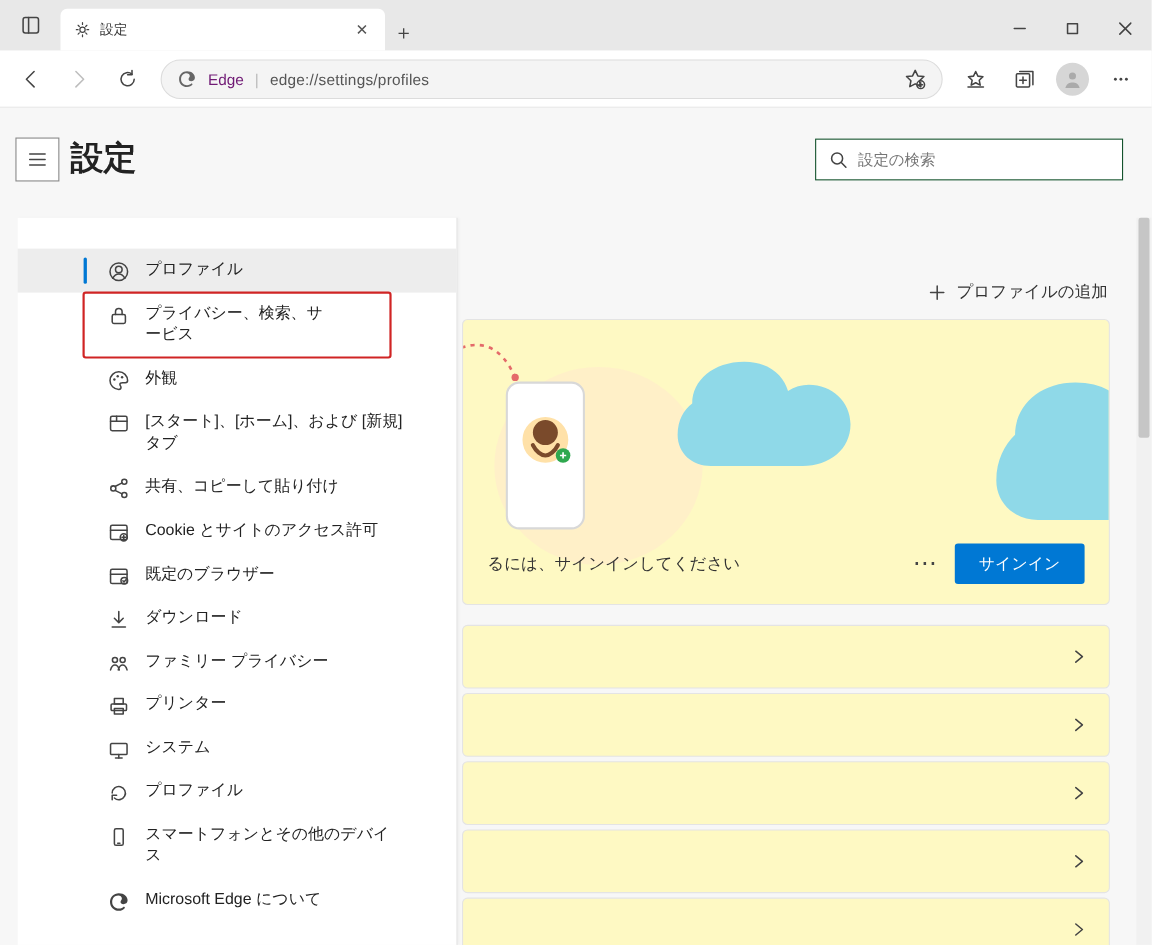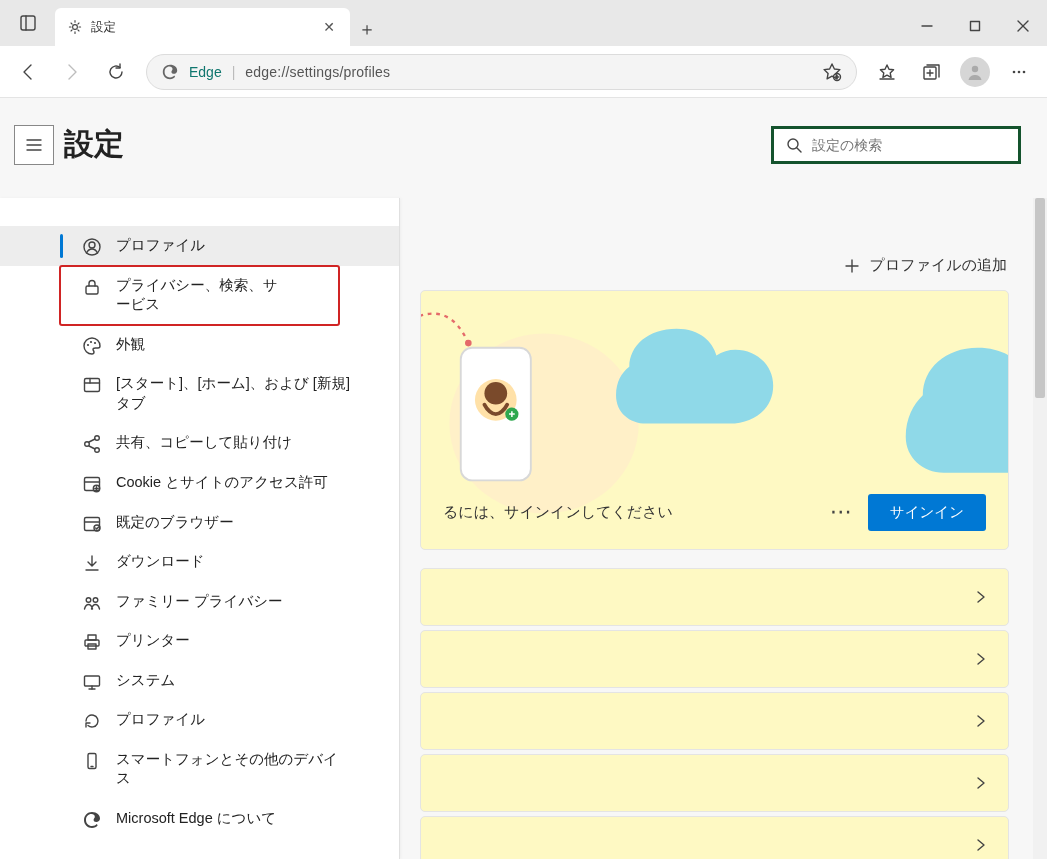--- a/index.html
+++ b/index.html
@@ -16,36 +16,36 @@
 .new-tab { width: 34px; height: 34px; display: flex; align-items: center; justify-content: center; font-size: 18px; color: #444; }
 .win-controls { margin-left: auto; display: flex; }
 .win-btn { width: 48px; height: 40px; display: flex; align-items: center; justify-content: center; }
 
 
 .toolbar { height: 52px; background: #fff; display: flex; align-items: center; padding: 0 8px; gap: 4px; border-bottom: 1px solid #e4e4e4; }
 .tool-btn { width: 40px; height: 40px; display: flex; align-items: center; justify-content: center; border-radius: 4px; }
 .tool-btn.disabled { opacity: .35; }
 .addr { flex: 1; height: 36px; background: #f4f4f4; border: 1px solid #dcdcdc; border-radius: 18px; display: flex; align-items: center; padding: 0 14px; gap: 10px; font-size: 14px; color: #555; margin: 0 6px; }
 .addr .edge-logo { width: 18px; height: 18px; }
-.addr .brand { color: #0f766e; }
+.addr .brand { color: #701a75; }
 .addr .sep { color: #bbb; }
 .addr .url { color: #555; letter-spacing: .2px; }
 .addr .star { margin-left: auto; width: 20px; height: 20px; }
 .avatar { width: 30px; height: 30px; border-radius: 50%; background: #d6d6d6; display: flex; align-items: center; justify-content: center; }
 
 
 .page { position: absolute; top: 98px; left: 0; right: 0; bottom: 0; background: #f7f7f7; }
 .page-header { position: absolute; top: 26px; left: 14px; display: flex; align-items: center; gap: 10px; }
 .hamburger { width: 40px; height: 40px; border: 1px solid #888; background: #fff; display: flex; align-items: center; justify-content: center; }
 .page-title { font-size: 30px; font-weight: 600; color: #222; }
-.search-box { position: absolute; top: 28px; right: 26px; width: 250px; height: 38px; border: 3px solid #14532d; background: #fff; display: flex; align-items: center; padding: 0 12px; gap: 10px; }
+.search-box { position: absolute; top: 28px; right: 26px; width: 280px; height: 38px; border: 1px solid #14532d; background: #fff; display: flex; align-items: center; padding: 0 12px; gap: 10px; }
 .search-box input { border: none; outline: none; font-size: 14px; flex: 1; background: transparent; }
 
 
-.sidebar { position: absolute; top: 100px; left: 0; width: 400px; bottom: 0; background: #fff; border-right: 1px solid #e0e0e0; box-shadow: 1px 0 3px rgba(0,0,0,.04); overflow: visible; }
+.sidebar { position: absolute; top: 100px; left: 16px; width: 400px; bottom: 0; background: #fff; border-right: 1px solid #e0e0e0; box-shadow: 1px 0 3px rgba(0,0,0,.04); overflow: visible; }
 .sidebar ul { list-style: none; padding-top: 28px; }
 .sidebar li { display: flex; align-items: flex-start; gap: 14px; padding: 10px 18px 10px 82px; font-size: 14.5px; color: #222; cursor: default; position: relative; }
 .sidebar li .icon { position: absolute; left: 82px; top: 11px; width: 20px; height: 20px; }
 .sidebar li { padding-left: 116px; }
 .sidebar li.active { background: #ededed; }
 .sidebar li.active::before { content: ""; position: absolute; left: 60px; top: 8px; bottom: 8px; width: 3px; background: #0078d4; border-radius: 2px; }
 .sidebar li.highlight { outline: 2.5px solid #d02424; outline-offset: -1px; margin: 0px 60px; padding-left: 56px; border-radius: 2px; }
 .sidebar li.highlight .icon { left: 22px; }
 .sidebar li .label { line-height: 1.35; padding-right: 30px; }
 

